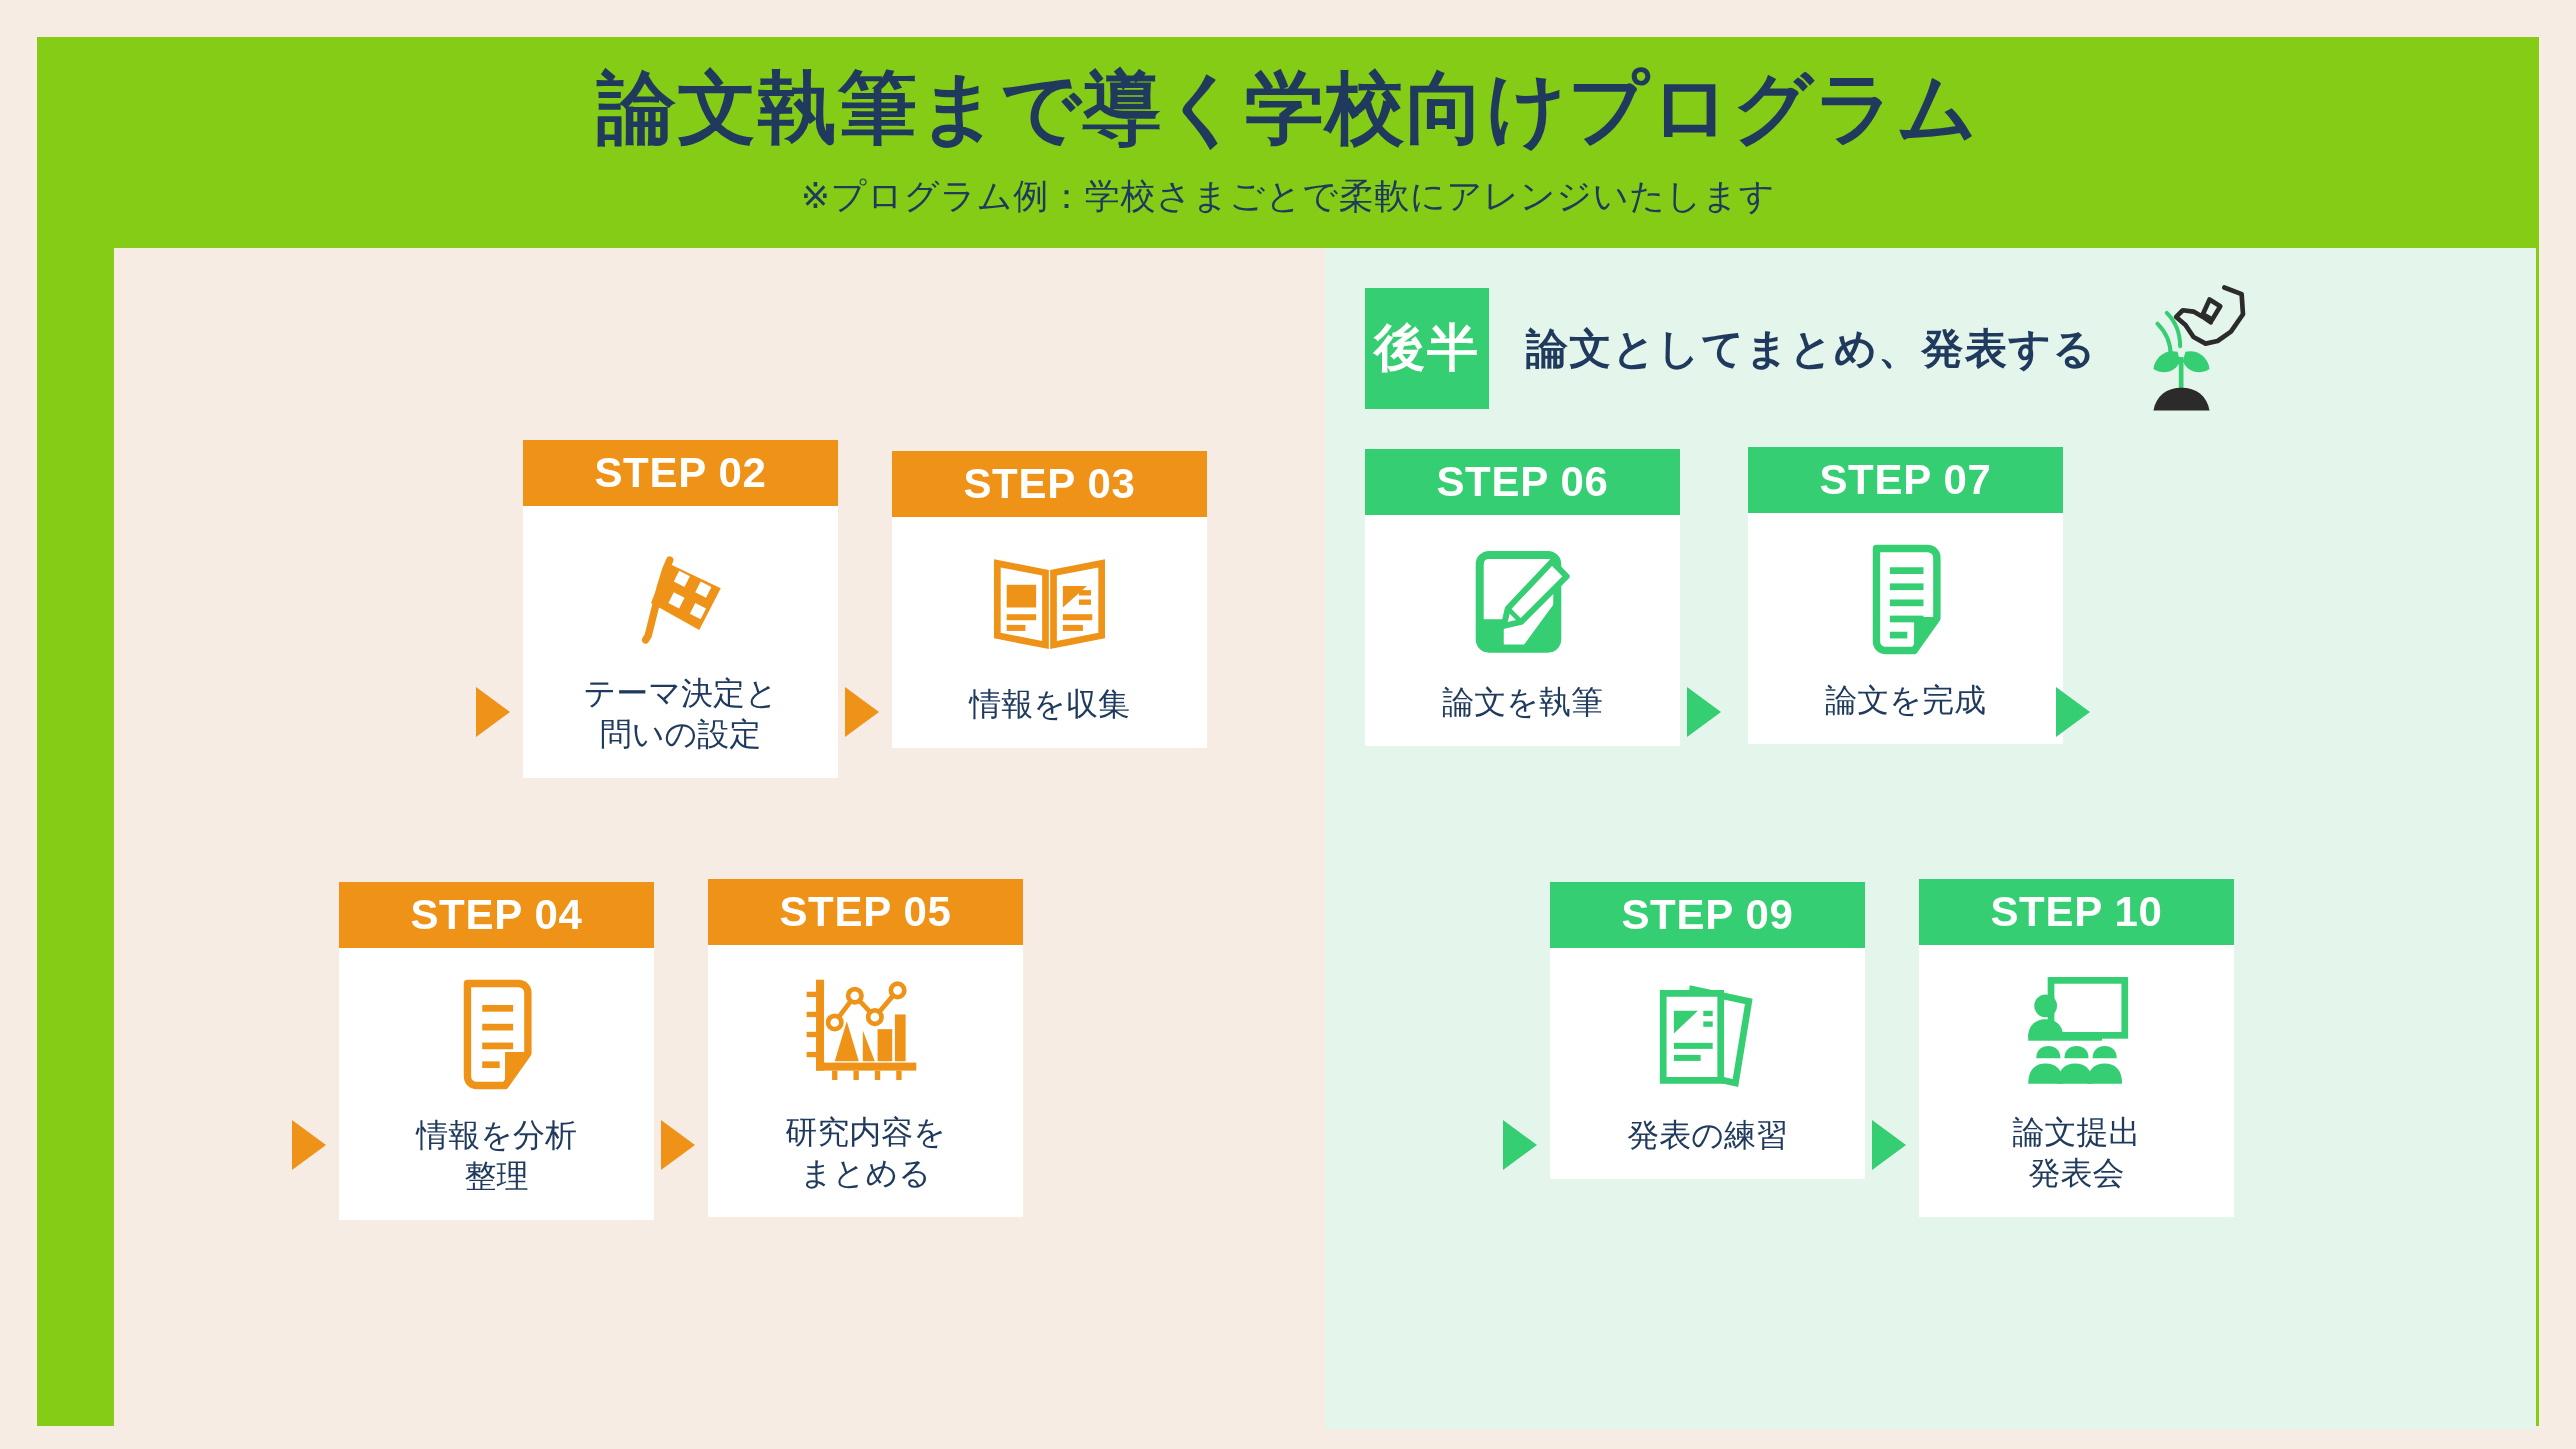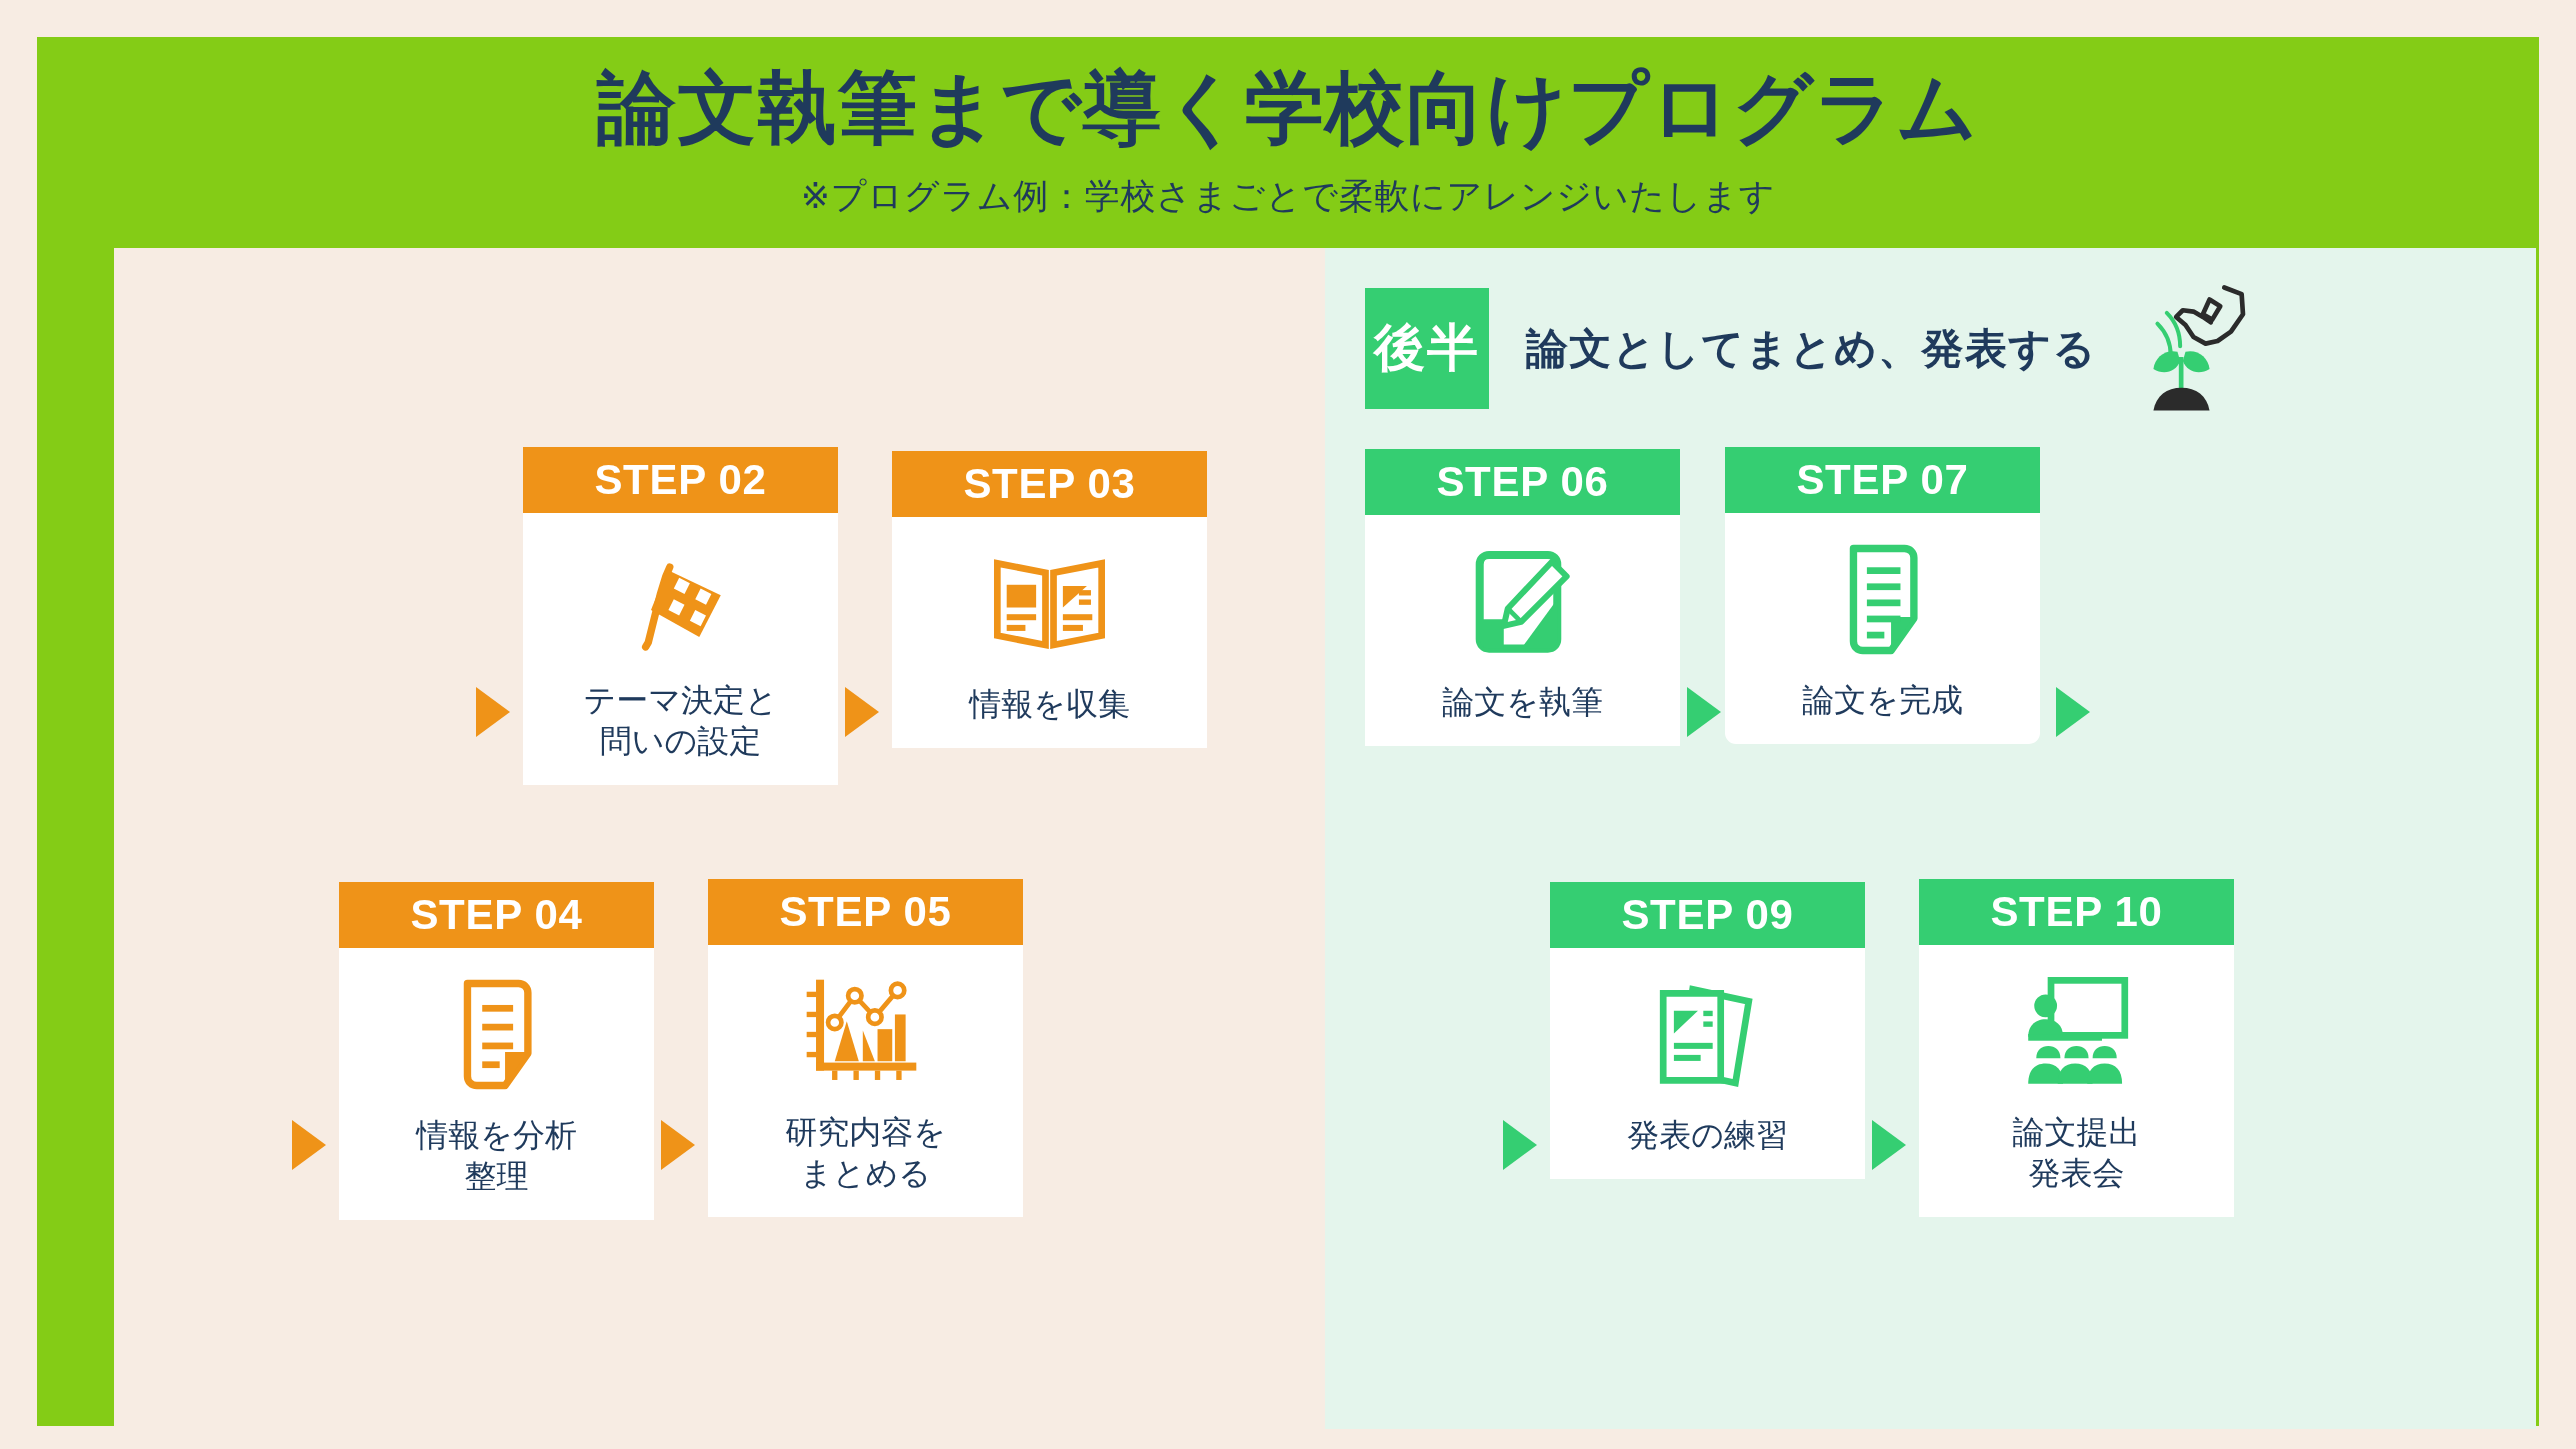--- a/index.html
+++ b/index.html
@@ -135,21 +135,21 @@
     <div class="main-title">論文執筆まで導く学校向けプログラム</div>
     <div class="sub-title">※プログラム例：学校さまごとで柔軟にアレンジいたします</div>
   </div>
 
   <div class="panels">
 
     <div class="panel-left">
 
 
 
-      <div class="card" style="left:409px; top:199px;">
+      <div class="card" style="left:409px; top:192px;">
         <div class="card-head head-orange">STEP 02</div>
         <div class="card-icon">
           <svg width="121" height="114" viewBox="0 0 180 170">
             <path d="M38 155 L42 148 L60 76 L68 50 L74 36" stroke="#EF9318" stroke-width="11" fill="none" stroke-linecap="round"></path>
             <path d="M70 40 L150 78 L118 140 L46 100 Z" fill="#EF9318"></path>
             <g fill="#FFFFFF">
               <path d="M88 52 L104 60 L96 76 L80 68 Z"></path>
               <path d="M120 68 L136 76 L128 92 L112 84 Z"></path>
               <path d="M80 84 L96 92 L88 108 L72 100 Z"></path>
               <path d="M112 100 L128 108 L120 124 L104 116 Z"></path>
@@ -271,21 +271,21 @@
                      L30 158 C22 158 16 152 16 144 L16 32 C16 24 22 18 30 18 Z" fill="none" stroke="#35CE72" stroke-width="12"></path>
             <path d="M16 114 L52 114 L52 158 L30 158 C22 158 16 152 16 144 Z" fill="#35CE72"></path>
             <path d="M132 84 L132 144 C132 152 126 158 118 158 L78 158 Z" fill="#35CE72"></path>
             <path d="M124 28 L146 50 L78 118 L52 124 L58 98 Z" fill="#FFFFFF" stroke="#35CE72" stroke-width="9" stroke-linejoin="round"></path>
             <line x1="58" y1="98" x2="78" y2="118" stroke="#35CE72" stroke-width="7"></line>
           </svg>
         </div>
         <div class="card-label">論文を執筆</div>
       </div>
 
-      <div class="card" style="left:400px; top:199px;border-radius:11px;">
+      <div class="card" style="left:423px; top:199px;">
         <div class="card-head head-green">STEP 07</div>
         <div class="card-icon">
           <svg width="94" height="121" viewBox="0 0 140 180">
             <path d="M26 14 L102 14 C110 14 116 20 116 28 L116 118 L82 166 L40 166
                      C32 166 26 160 26 152 Z" fill="none" stroke="#35CE72" stroke-width="11" stroke-linejoin="round"></path>
             <path d="M116 116 L82 116 L82 164 Z" fill="#35CE72"></path>
             <g fill="#35CE72">
               <rect x="46" y="42" width="50" height="10"></rect>
               <rect x="46" y="66" width="50" height="10"></rect>
               <rect x="46" y="90" width="50" height="10"></rect>

